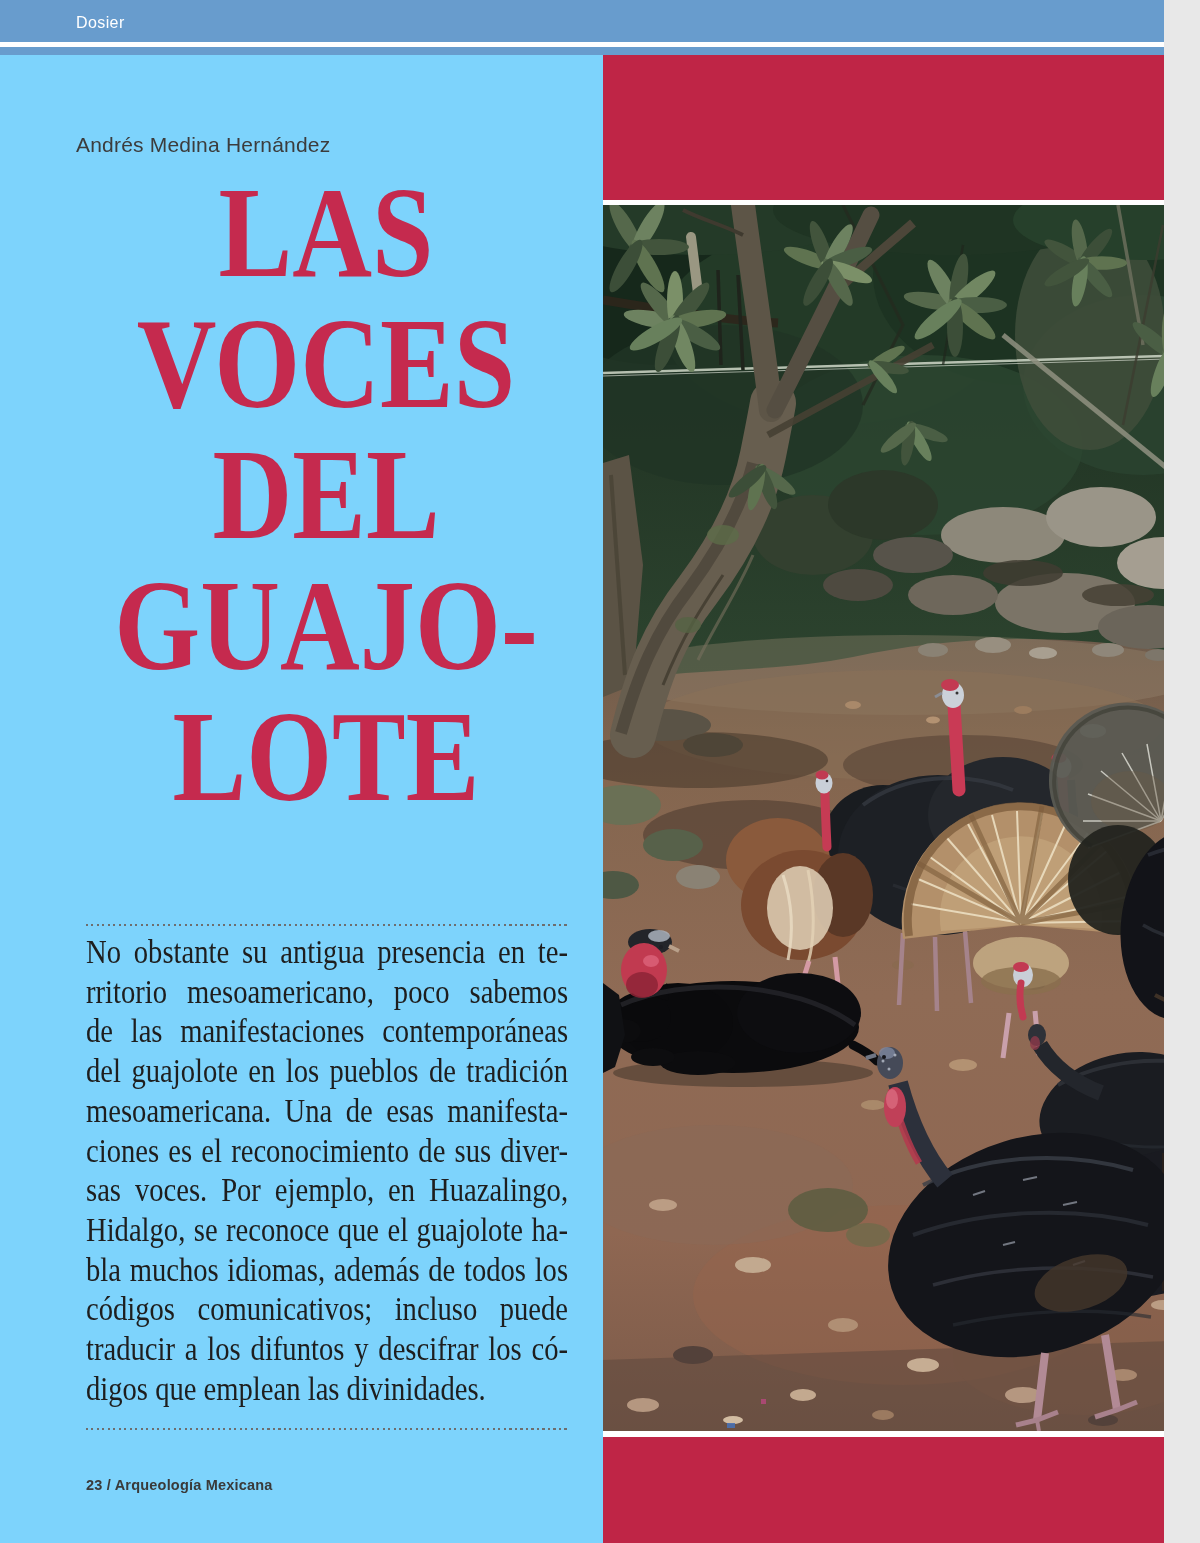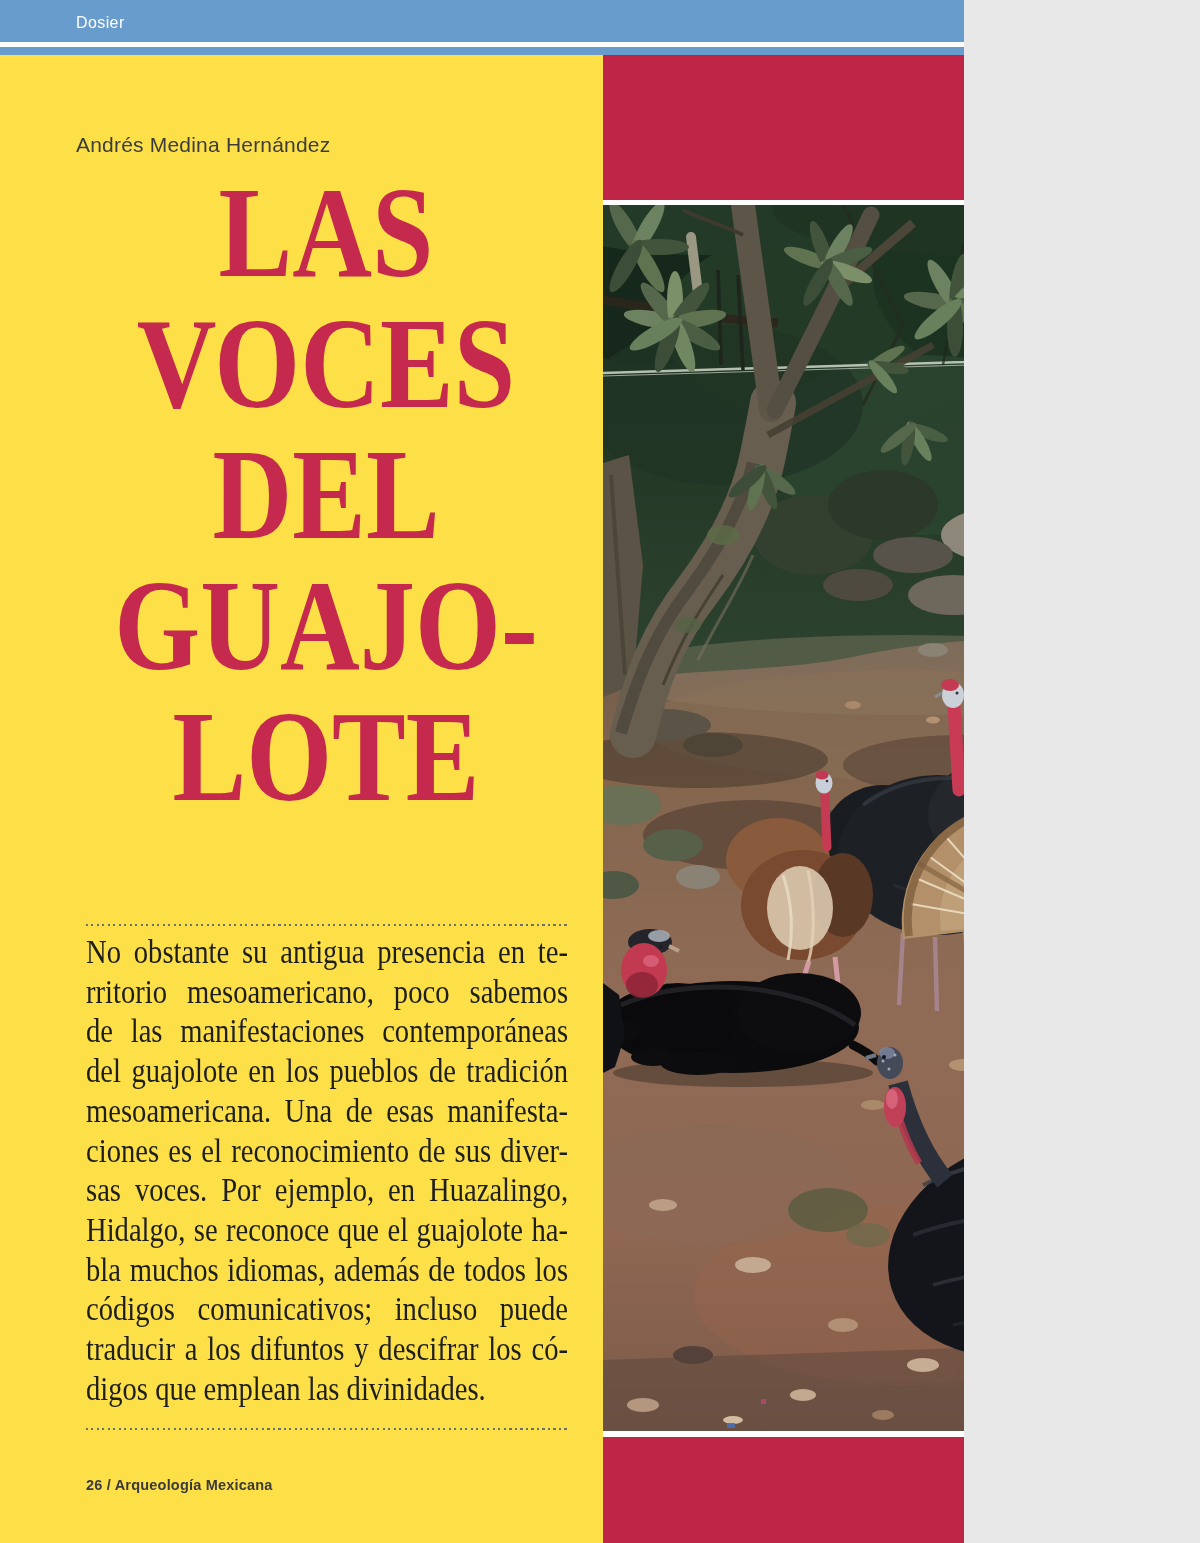--- a/index.html
+++ b/index.html
@@ -1,16 +1,16 @@
 <!DOCTYPE html>
 <html><head>
 <meta charset="utf-8">
 <style>
   html,body{margin:0;padding:0;background:#e8e8e8;}
-  .page{position:relative;width:964px;height:1543px;background:#fde047;overflow:hidden;
+  .page{position:relative;width:1164px;height:1543px;background:#7dd3fc;overflow:hidden;
         font-family:"Liberation Sans",sans-serif;}
   
   .topbar{position:absolute;left:0;top:0;width:1200px;height:42px;background:#689ccd;}
   .topbar-label{position:absolute;left:76px;top:0;height:42px;line-height:46px;
                 color:#ffffff;font-size:16px;letter-spacing:.4px;}
   .topbar-gap{position:absolute;left:0;top:42px;width:1200px;height:5px;background:#ffffff;}
   .topbar-strip{position:absolute;left:0;top:47px;width:1200px;height:8px;background:#689ccd;}
   
   .author{position:absolute;left:76px;top:133px;width:500px;text-align:left;
           font-size:21px;color:#3c3c3c;letter-spacing:.2px;}
@@ -69,21 +69,21 @@
     <div class="jline">ciones es el reconocimiento de sus diver-</div>
     <div class="jline">sas voces. Por ejemplo, en Huazalingo,</div>
     <div class="jline">Hidalgo, se reconoce que el guajolote ha-</div>
     <div class="jline">bla muchos idiomas, además de todos los</div>
     <div class="jline">códigos comunicativos; incluso puede</div>
     <div class="jline">traducir a los difuntos y descifrar los có-</div>
     <div class="jline last">digos que emplean las divinidades.</div>
   </div>
   <div class="rule bottom"></div>
 
-  <div class="pagefooter">26 / Arqueología Mexicana</div>
+  <div class="pagefooter">23 / Arqueología Mexicana</div>
 
   <div class="rightcol">
     <div class="band-top"></div>
     <div class="sep-a"></div>
     <figure class="photo" aria-label="Flock of dark guajolotes (turkeys), one displaying a fanned tan tail, with a black dog resting on stony reddish ground beneath a tree">
       <svg viewBox="0 0 597 1226" xmlns="http://www.w3.org/2000/svg">
         <defs>
           <linearGradient id="gForest" x1="0" y1="0" x2="0" y2="1">
             <stop offset="0" stop-color="#1a2a1d"></stop>
               <stop offset="1" stop-color="#2f4731"></stop>

